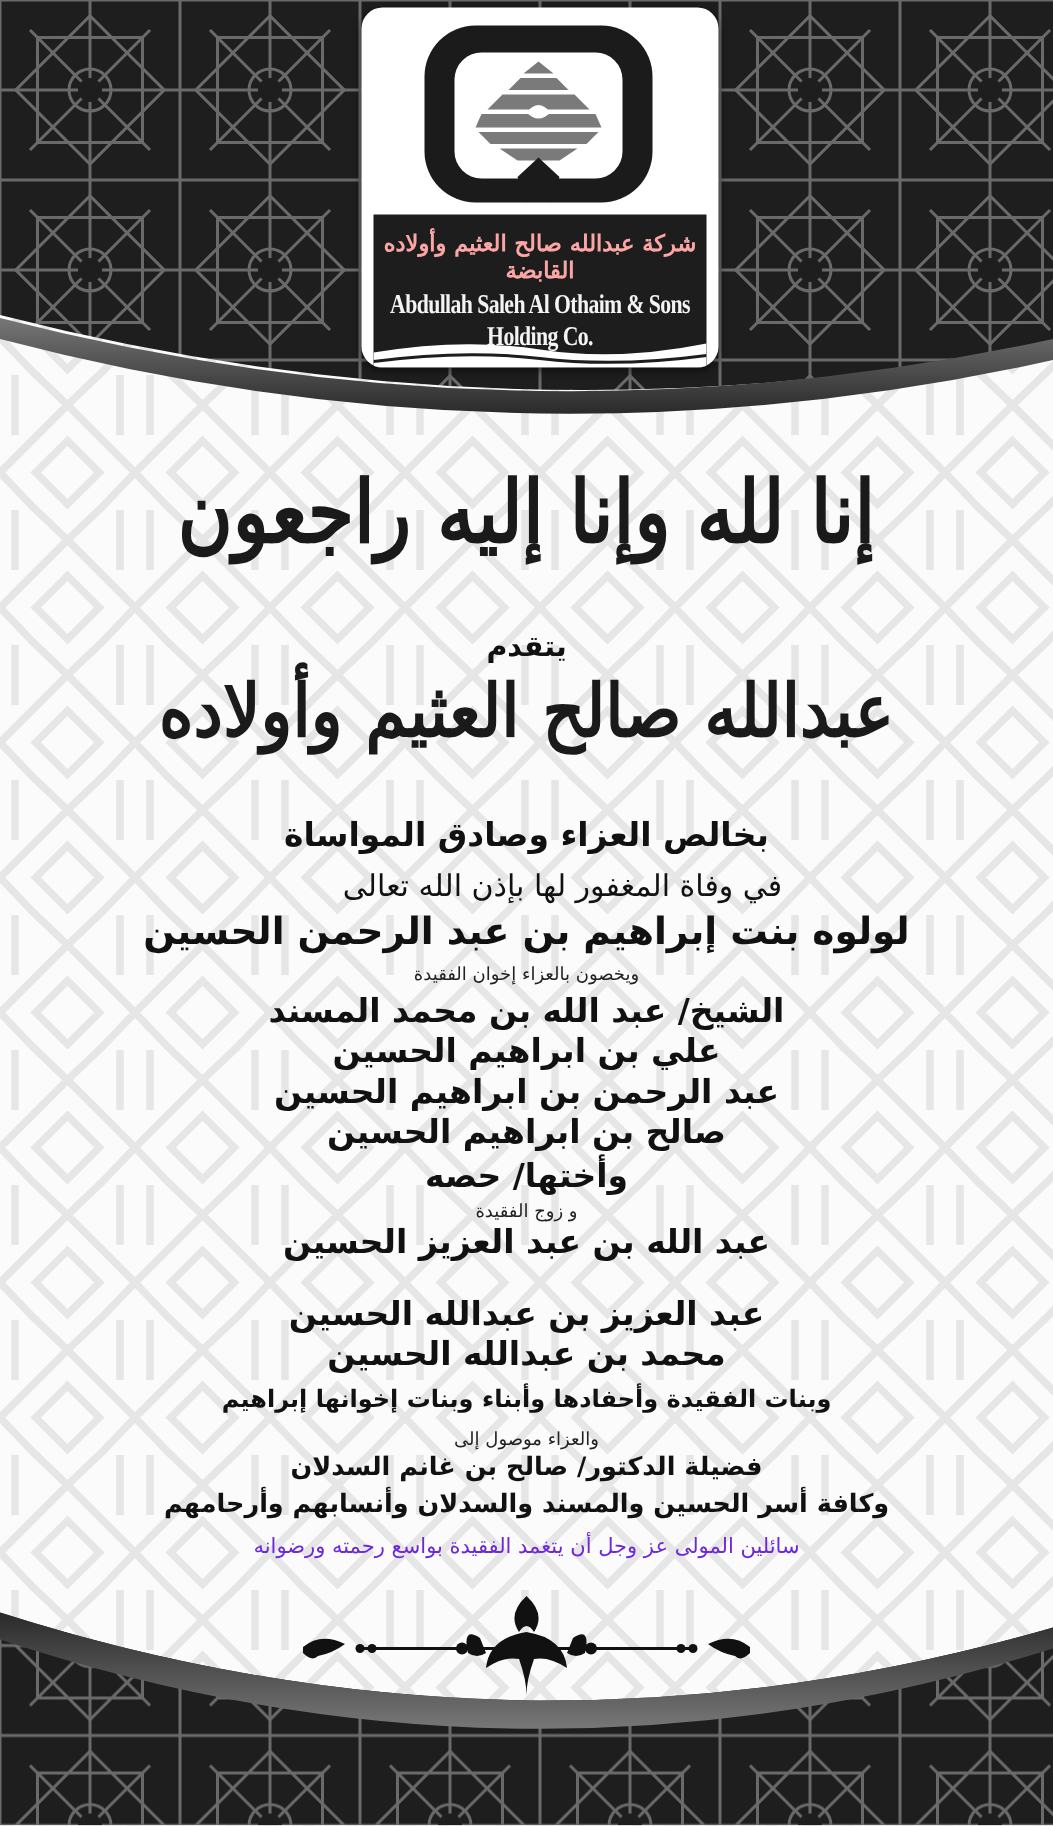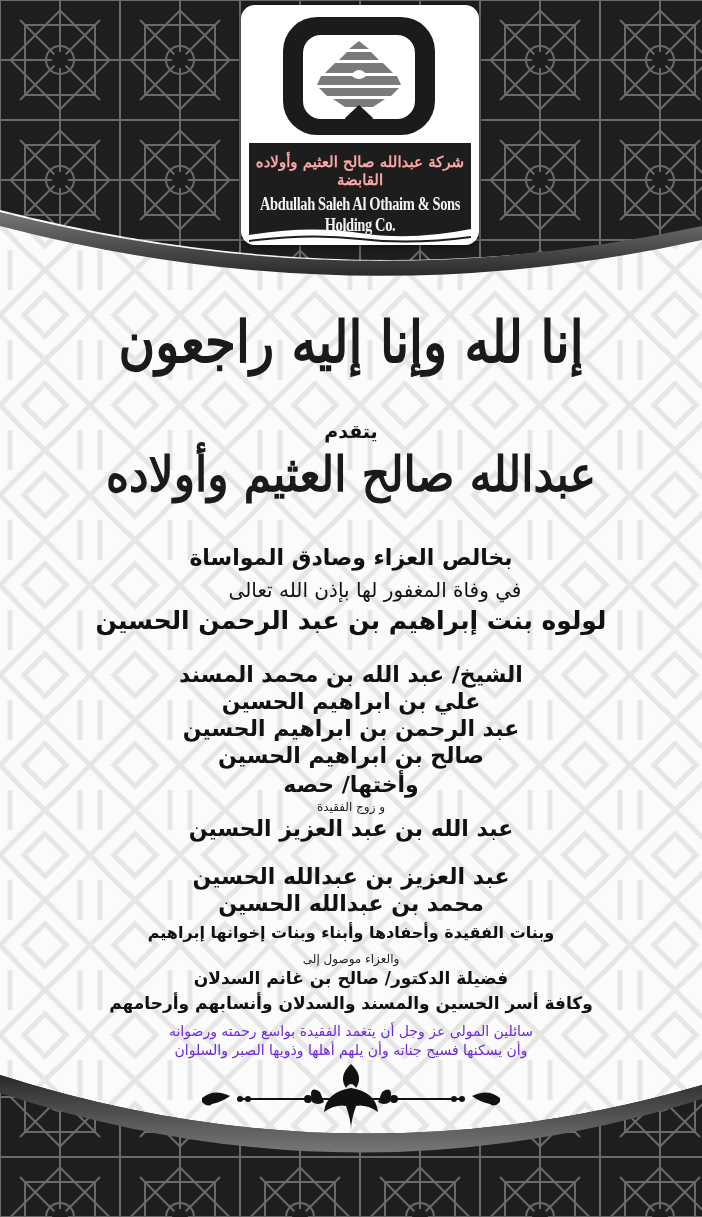--- a/index.html
+++ b/index.html
@@ -99,40 +99,40 @@
     </div>
   </div>
 
   <div class="line verse" style="top:312px;">إنا لله وإنا إليه راجعون</div>
   <div class="line presents" style="top:420px;">يتقدم</div>
   <div class="line family" style="top:448px;">عبدالله صالح العثيم وأولاده</div>
 
   <div class="line h-bold" style="top:545px;text-align:center;">بخالص العزاء وصادق المواساة</div>
   <div class="line h-reg" style="top:578px;margin-left:48px;">في وفاة المغفور لها بإذن الله تعالى</div>
   <div class="line h-deceased" style="top:606px;">لولوه بنت إبراهيم بن عبد الرحمن الحسين</div>
+  <div class="line small" style="top:642px;">ويخصون بالعزاء إخوان الفقيدة</div>
 
   <div class="line name" style="top:662px;">الشيخ/ عبد الله بن محمد المسند</div>
   <div class="line name" style="top:689px;">علي بن ابراهيم الحسين</div>
   <div class="line name" style="top:716px;">عبد الرحمن بن ابراهيم الحسين</div>
   <div class="line name" style="top:743px;">صالح بن ابراهيم الحسين</div>
   <div class="line name" style="top:772px;">وأختها/ حصه</div>
 
   <div class="line small" style="top:800px;">و زوج الفقيدة</div>
   <div class="line name" style="top:816px;">عبد الله بن عبد العزيز الحسين</div>
 
   <div class="line name" style="top:864px;">عبد العزيز بن عبدالله الحسين</div>
   <div class="line name" style="top:891px;">محمد بن عبدالله الحسين</div>
 
   <div class="line mid-bold" style="top:923px;">وبنات الفقيدة وأحفادها وأبناء وبنات إخوانها إبراهيم</div>
   <div class="line small" style="top:952px;">والعزاء موصول إلى</div>
   <div class="line mid-bold" style="top:968px;font-size:17px;letter-spacing:2px;">فضيلة الدكتور/ صالح بن غانم السدلان</div>
   <div class="line mid-bold" style="top:993px;font-size:17px;">وكافة أسر الحسين والمسند والسدلان وأنسابهم وأرحامهم</div>
 
   <div class="line dua" style="top:1023px;">سائلين المولى عز وجل أن يتغمد الفقيدة بواسع رحمته ورضوانه</div>
-  <div class="line dua" style="top:1042px;">وأن يسكنها فسيح جناته وأن يلهم أهلها وذويها الصبر والسلوان</div>
 
   <svg class="bottom-band" width="702" height="180" viewBox="0 0 702 180">
     <defs>
       <linearGradient id="rib2" x1="0" y1="0" x2="0" y2="1">
         <stop offset="0" stop-color="#2a2a2a"></stop>
         <stop offset="1" stop-color="#777"></stop>
       </linearGradient>
     </defs>
     <path d="M0 38 Q351 150 702 48 V180 H0 Z" fill="url(#dp)"></path>
     <path d="M0 38 Q351 150 702 48 L702 62 Q351 172 0 56 Z" fill="url(#rib2)"></path>

